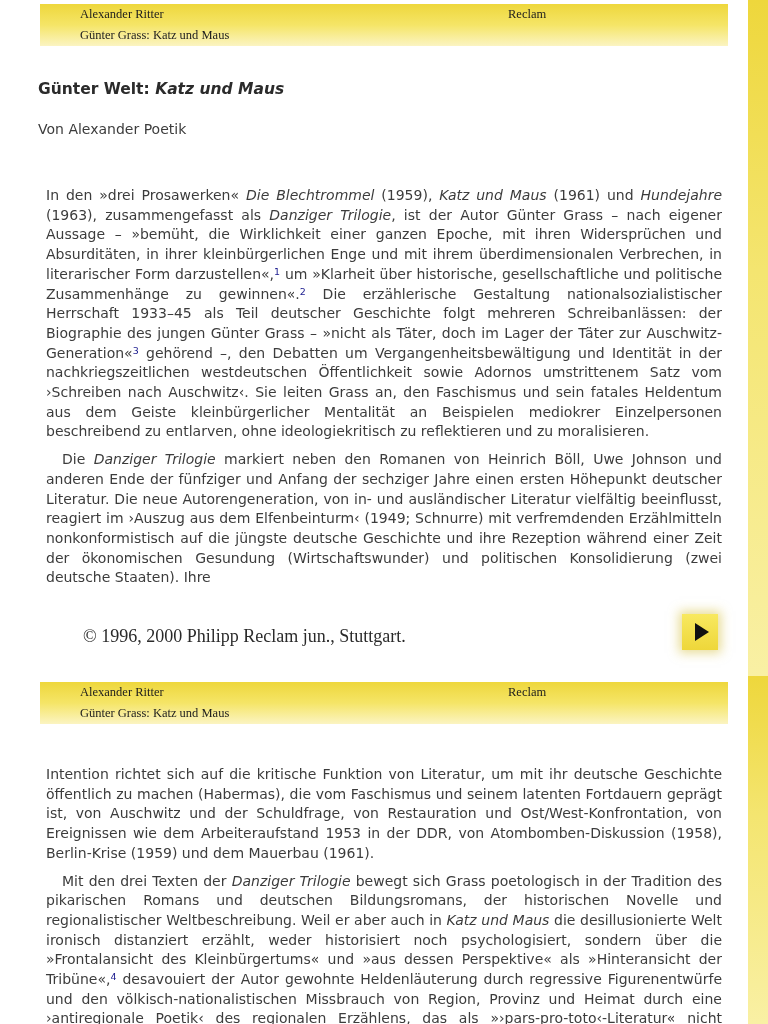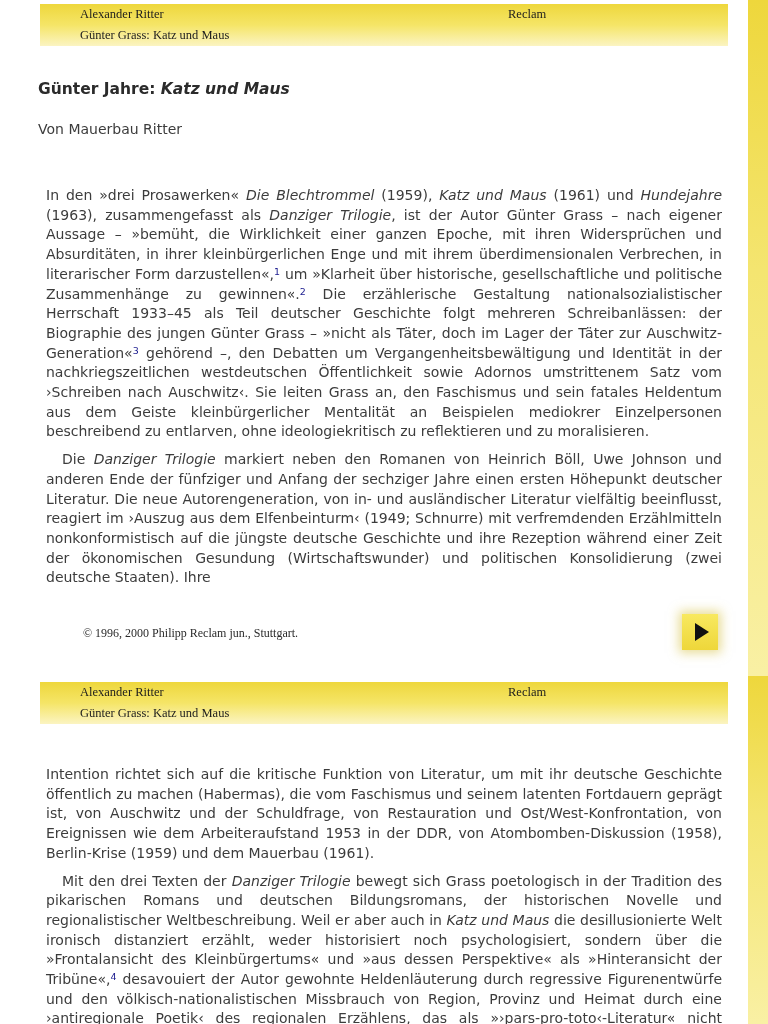--- a/index.html
+++ b/index.html
@@ -31,21 +31,21 @@
 
   .bodytext { position:absolute; left:38px; top:178px; width:692px;
               font-size:14px; line-height:19.7px; color:#3c3c3c; text-align:justify; }
   .page2 .bodytext { top:81px; }
   .para { margin:8px; }
   .para.indent { text-indent:16px; }
   .it { font-style:italic; }
   sup.fn { color:#1b1b8e; font-size:9.5px; line-height:0; vertical-align:4px; }
 
   .copyright { position:absolute; left:83px; top:626px;
-               font-family:"Liberation Serif", serif; font-size:12px; color:#2a2a2a; white-space:nowrap; }
+               font-family:"Liberation Serif", serif; font-size:18px; color:#2a2a2a; white-space:nowrap; }
 
   .next-btn { position:absolute; left:682px; top:614px; width:36px; height:36px;
               background:linear-gradient(180deg,#f8e95f 0%,#eed73a 100%);
               border:none; cursor:pointer; display:flex; align-items:center; justify-content:center;
               box-shadow:0 0 10px 3px rgba(213,192,62,0.55); }
   .tri { width:0; height:0; border-top:9px solid transparent; border-bottom:9px solid transparent;
          border-left:14px solid #101010; margin-left:4px; }
 </style>
 </head>
 <body>
@@ -58,22 +58,22 @@
     <header class="band">
       <div class="band-row">
         <span class="band-author">Alexander Ritter</span>
         <span class="band-publisher">Reclam</span>
       </div>
       <div class="band-row">
         <span class="band-work">Günter Grass: Katz und Maus</span>
       </div>
     </header>
 
-    <h1 class="title"><span>Günter Jahre: </span><span class="it">Katz und Maus</span></h1>
-    <p class="byline">Von Mauerbau Ritter</p>
+    <h1 class="title"><span>Günter Welt: </span><span class="it">Katz und Maus</span></h1>
+    <p class="byline">Von Alexander Poetik</p>
 
     <div class="bodytext">
       <p class="para"><span>In den »drei Prosawerken« </span><span class="it">Die Blechtrommel</span><span> (1959), </span><span class="it">Katz und Maus</span><span> (1961) und </span><span class="it">Hundejahre</span><span> (1963), zusammengefasst als </span><span class="it">Danziger Trilogie</span><span>, ist der Autor Günter Grass – nach eigener Aussage – »bemüht, die Wirklichkeit einer ganzen Epoche, mit ihren Widersprüchen und Absurditäten, in ihrer kleinbürgerlichen Enge und mit ihrem überdimensionalen Verbrechen, in literarischer Form darzustellen«,</span><sup class="fn">1</sup><span> um »Klarheit über historische, gesellschaftliche und politische Zusammenhänge zu gewinnen«.</span><sup class="fn">2</sup><span> Die erzählerische Gestaltung nationalsozialistischer Herrschaft 1933–45 als Teil deutscher Geschichte folgt mehreren Schreibanlässen: der Biographie des jungen Günter Grass – »nicht als Täter, doch im Lager der Täter zur Auschwitz-Generation«</span><sup class="fn">3</sup><span> gehörend –, den Debatten um Vergangenheitsbewältigung und Identität in der nachkriegszeitlichen westdeutschen Öffentlichkeit sowie Adornos umstrittenem Satz vom ›Schreiben nach Auschwitz‹. Sie leiten Grass an, den Faschismus und sein fatales Heldentum aus dem Geiste kleinbürgerlicher Mentalität an Beispielen mediokrer Einzelpersonen beschreibend zu entlarven, ohne ideologiekritisch zu reflektieren und zu moralisieren.</span></p>
       <p class="para indent"><span>Die </span><span class="it">Danziger Trilogie</span><span> markiert neben den Romanen von Heinrich Böll, Uwe Johnson und anderen Ende der fünfziger und Anfang der sechziger Jahre einen ersten Höhepunkt deutscher Literatur. Die neue Autorengeneration, von in- und ausländischer Literatur vielfältig beeinflusst, reagiert im ›Auszug aus dem Elfenbeinturm‹ (1949; Schnurre) mit verfremdenden Erzählmitteln nonkonformistisch auf die jüngste deutsche Geschichte und ihre Rezeption während einer Zeit der ökonomischen Gesundung (Wirtschaftswunder) und politischen Konsolidierung (zwei deutsche Staaten). Ihre</span></p>
     </div>
 
     <span class="copyright">© 1996, 2000 Philipp Reclam jun., Stuttgart.</span>
 
     <button class="next-btn">
       <span class="tri"></span>

